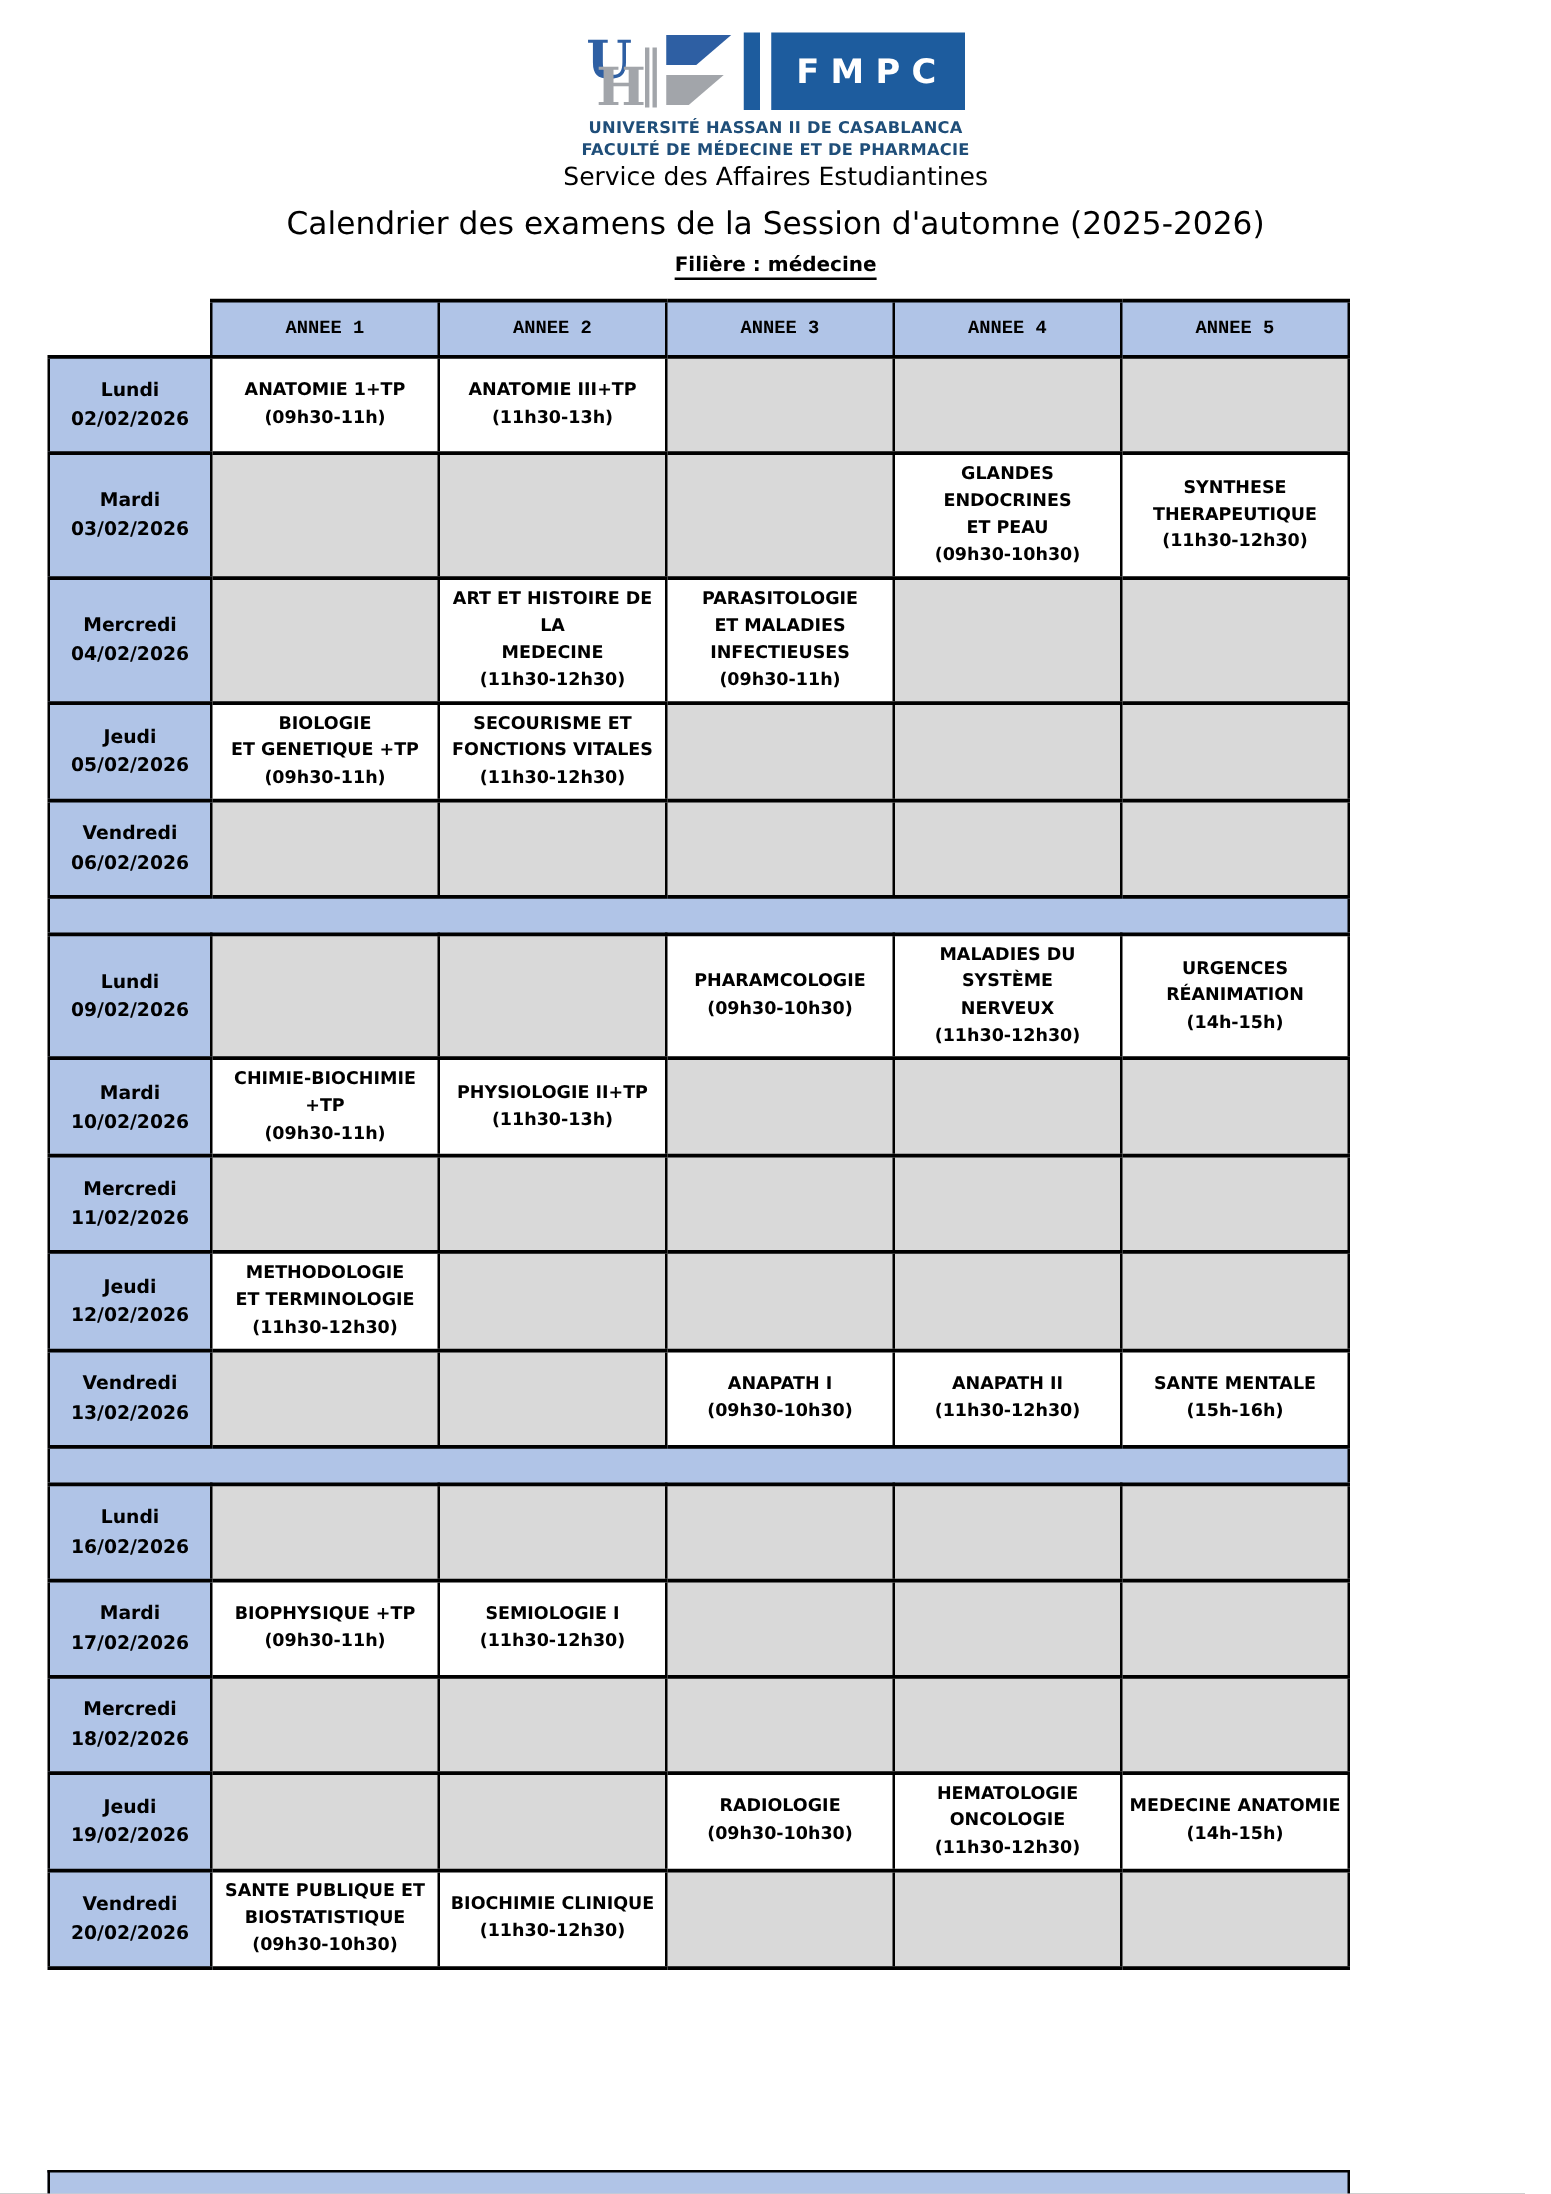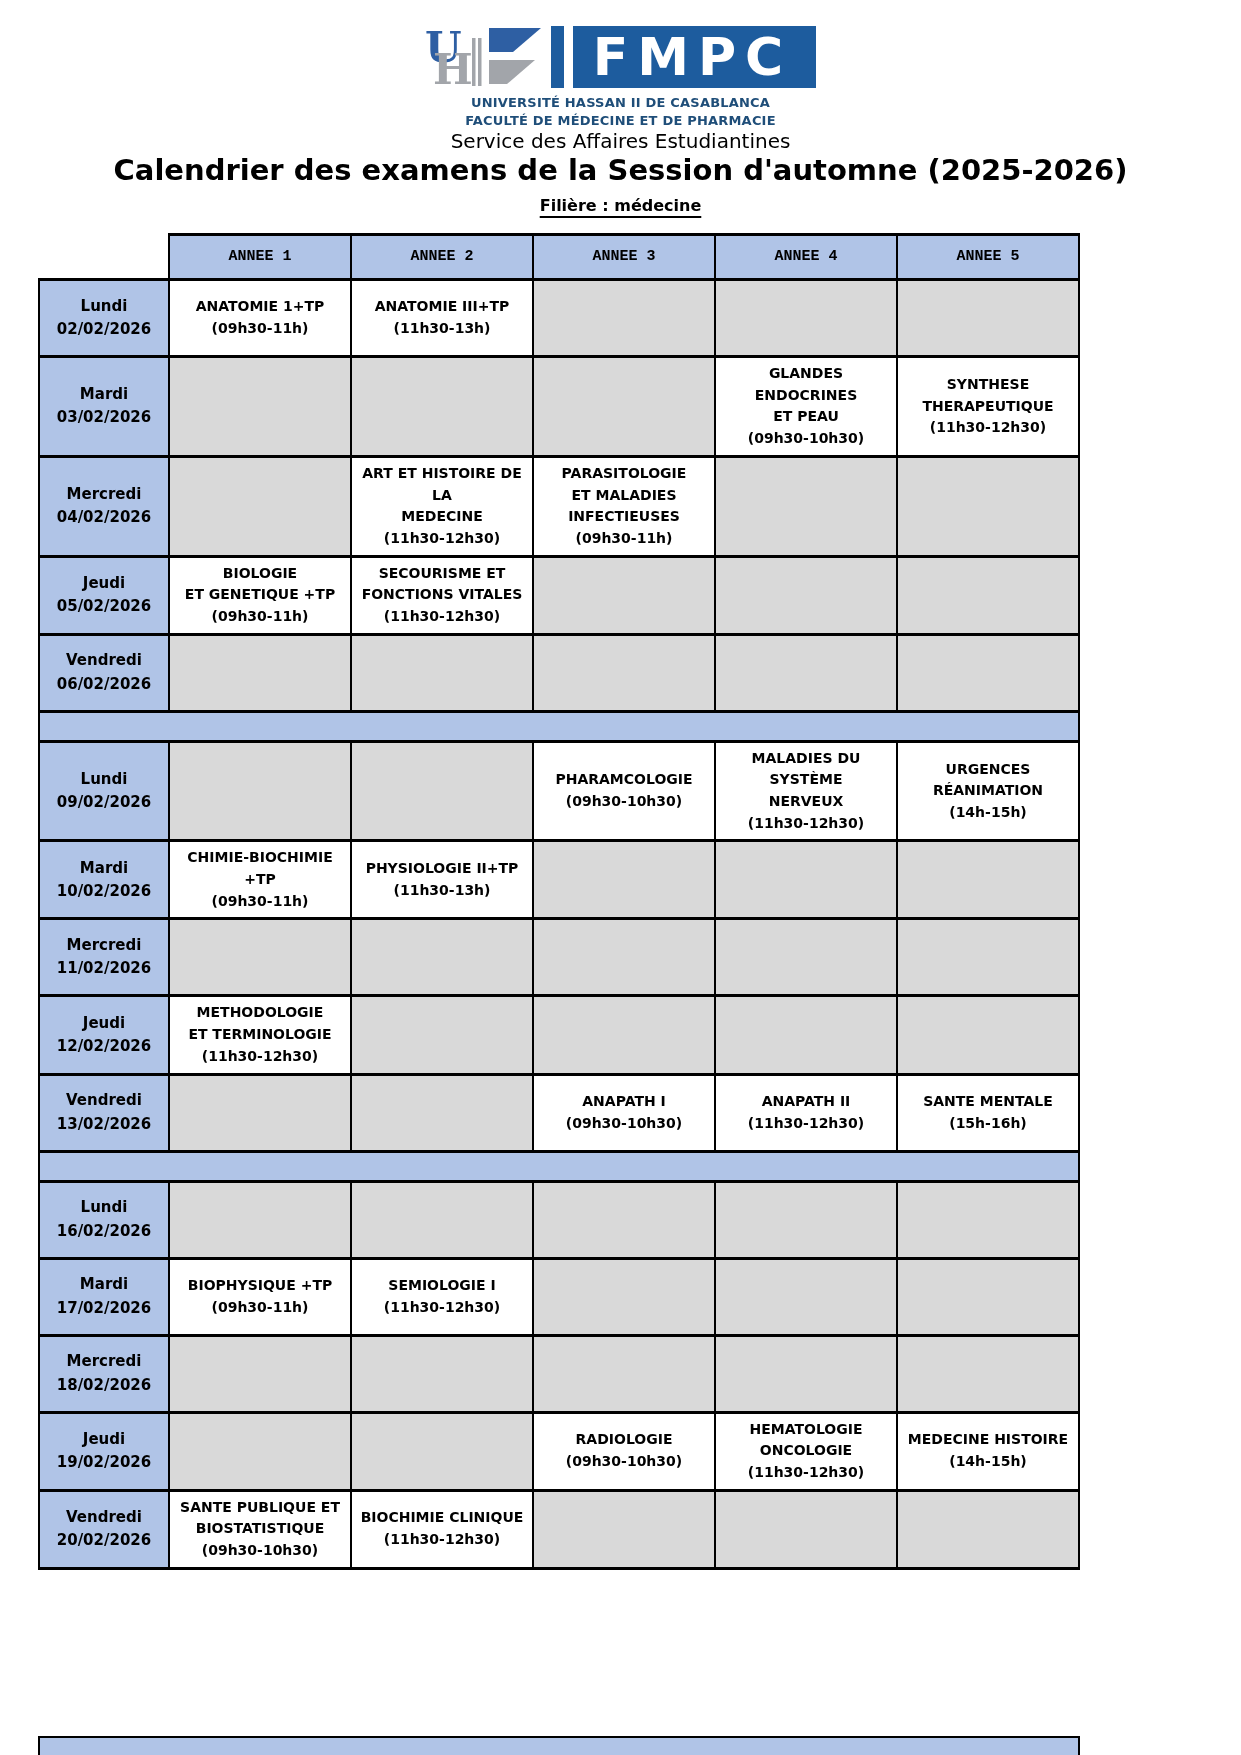--- a/index.html
+++ b/index.html
@@ -12,27 +12,27 @@
     overflow:hidden;
     color:#000;
   }
   
   .header{ text-align:center; padding-top:26px; }
   .logo-row{ display:flex; align-items:stretch; justify-content:center; height:62px; }
   .uh2-mark{ width:120px; height:62px; }
   .logo-bar{ width:13px; margin:0 9px 0 6px; background:var(--logo-blue,#1d5c9e); }
   .fmpc-box{
     background:var(--logo-blue,#1d5c9e); color:#fff;
-    font-weight:bold; font-size:52px; letter-spacing:9px;
-    padding:0 24px 0 20px; display:flex; align-items:center;
+    font-weight:bold; font-size:27px; letter-spacing:9px;
+    padding:0 14px 0 20px; display:flex; align-items:center;
   }
   .faculty{ color:var(--text-blue,#1f4e79); font-weight:bold; font-size:13px;
     line-height:1.35; margin-top:6px; letter-spacing:.2px; }
   .service{ font-weight:normal; font-size:20px; margin-top:0; }
-  .title{ font-weight:bold; font-size:29px; white-space:pre-line; }
+  .title{ font-weight:normal; font-size:25px; margin-top:11px; white-space:pre-line; }
   .subtitle{ font-weight:bold; font-size:16px; margin-top:9px; display:inline-block;
     text-decoration:underline; text-decoration-thickness:2px; text-underline-offset:5px; }
 
   
   .cal{
     border-collapse:collapse; table-layout:fixed;
     margin:18px 0 0 38px; width:1042px;
   }
   .cal td,.cal th{
     border:2px solid #000; border-top-width:3px; border-bottom-width:3px;
@@ -256,21 +256,21 @@
         <tr>
           <td class="daycell">Jeudi
 19/02/2026</td>
           <td class="empty"></td>
           <td class="empty"></td>
           <td class="exam">RADIOLOGIE
 (09h30-10h30)</td>
           <td class="exam">HEMATOLOGIE
 ONCOLOGIE
 (11h30-12h30)</td>
-          <td class="exam">MEDECINE HISTOIRE
+          <td class="exam">MEDECINE ANATOMIE
 (14h-15h)</td>
         </tr>
         <tr>
           <td class="daycell">Vendredi
 20/02/2026</td>
           <td class="exam">SANTE PUBLIQUE ET
 BIOSTATISTIQUE
 (09h30-10h30)</td>
           <td class="exam">BIOCHIMIE CLINIQUE
 (11h30-12h30)</td>

